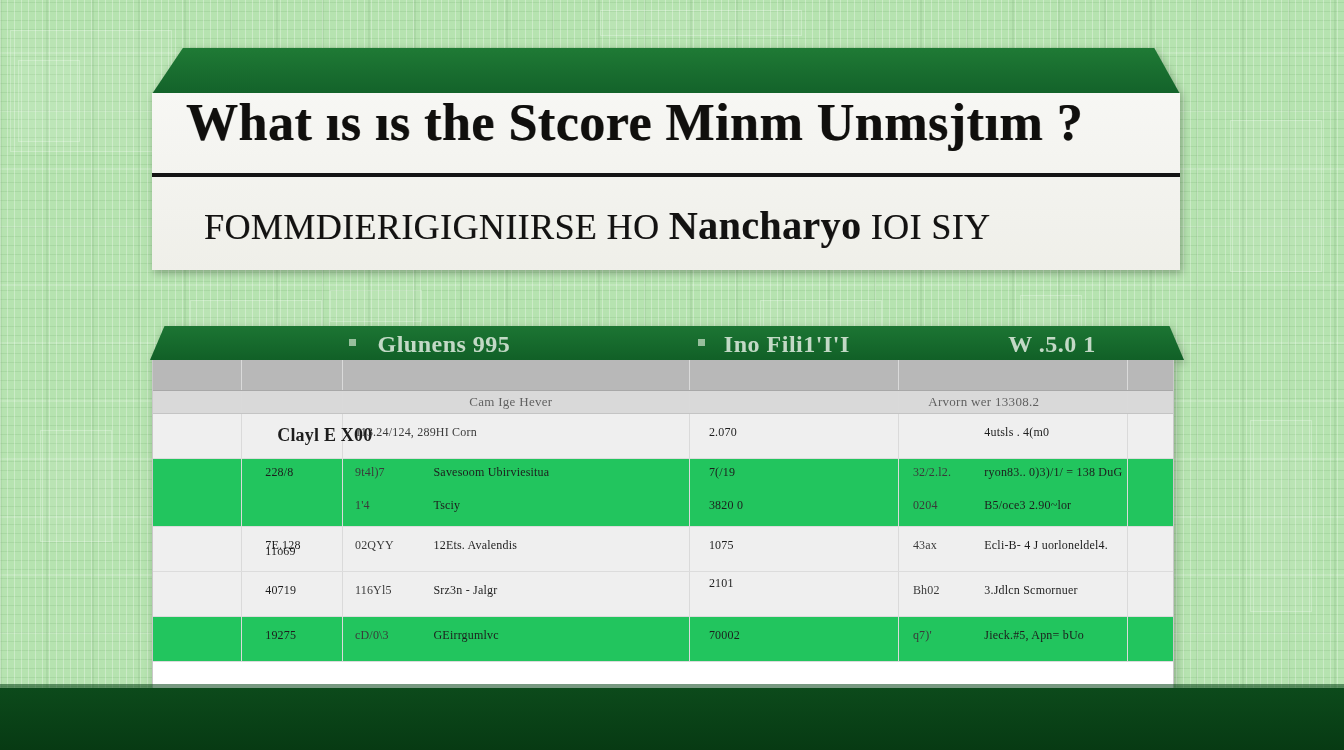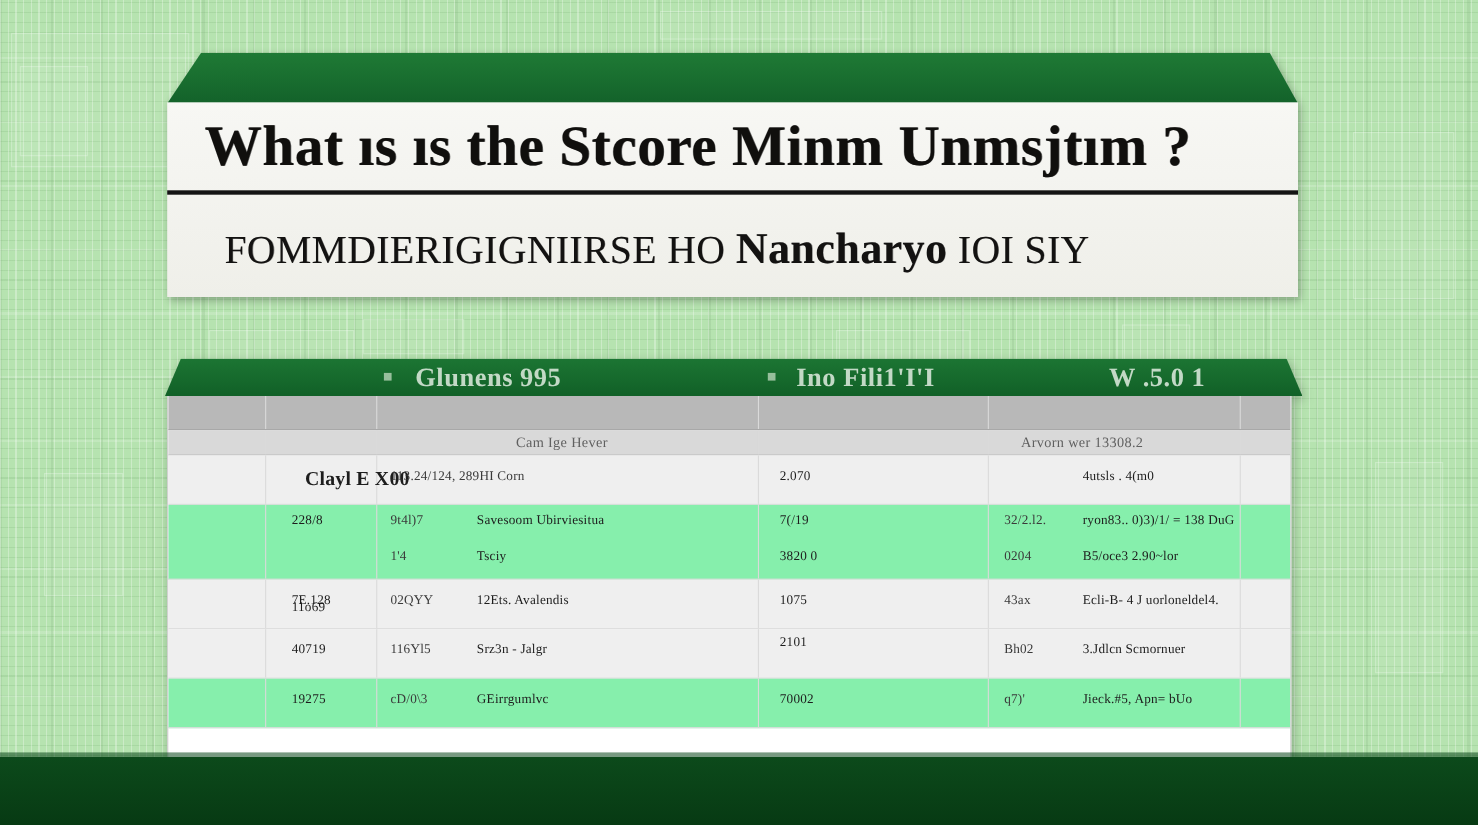--- a/index.html
+++ b/index.html
@@ -77,21 +77,21 @@
     width: 100%;
     height: 177px;
     background: linear-gradient(180deg, #f7f7f4 0%, #efefe9 100%);
   }
   #title-main-row {
     position: absolute;
     left: 0; top: 0;
     width: 100%;
     height: 84px;
     display: flex;
-    align-items: center;
+    align-items: flex-start;
     border-bottom: 4px solid #141414;
     box-sizing: border-box;
   }
   #title-main-text {
     padding-left: 34px;
     font-size: 52px;
     font-weight: bold;
     color: #100f0d;
     letter-spacing: 0.5px;
     white-space: nowrap;
@@ -202,21 +202,21 @@
     font-family: "Liberation Serif", "DejaVu Serif", serif;
   }
 
   
   .trow {
     position: relative;
     border-bottom: 1px solid #dcdcdc;
     box-sizing: border-box;
   }
   .trow.shaded  { background: #efefef; }
-  .trow.plain   { background: #86efac; }
+  .trow.plain   { background: #22c55e; }
 
   
   .vrule {
     position: absolute;
     top: 0;
     bottom: 0;
     width: 1px;
     background: #dadada;
     z-index: 1;
   }

